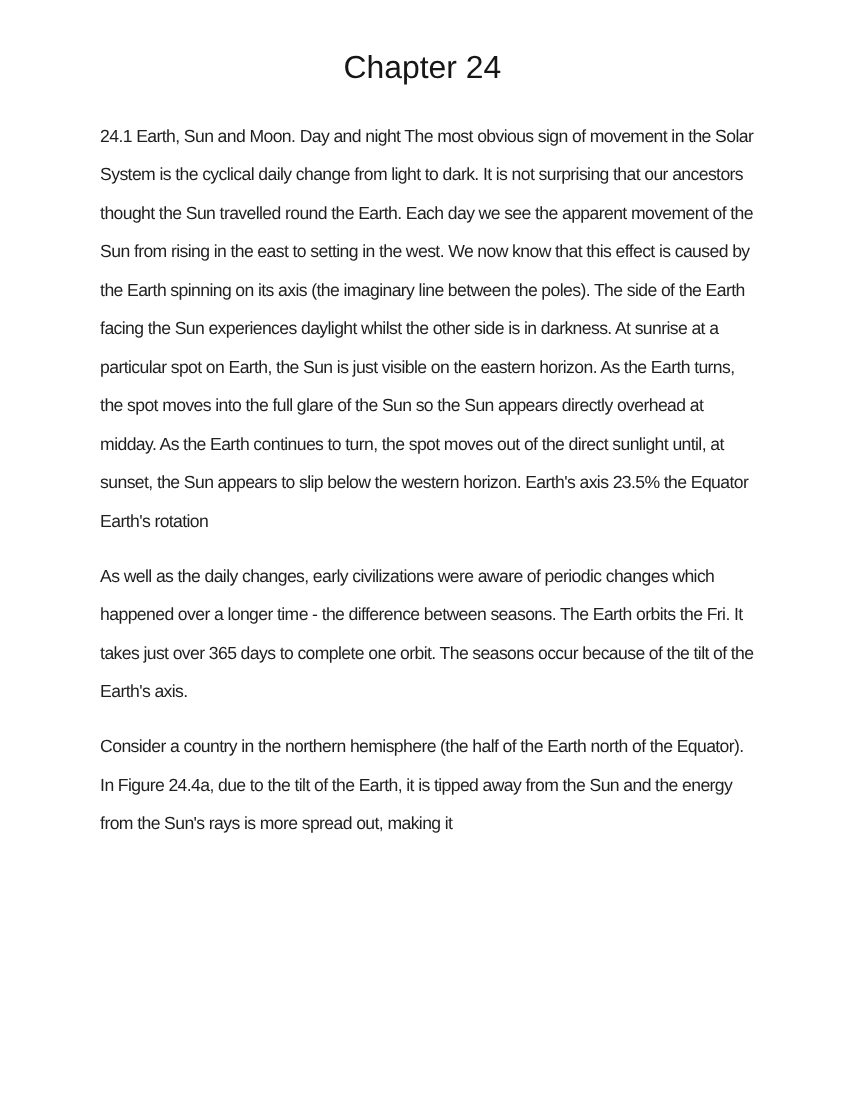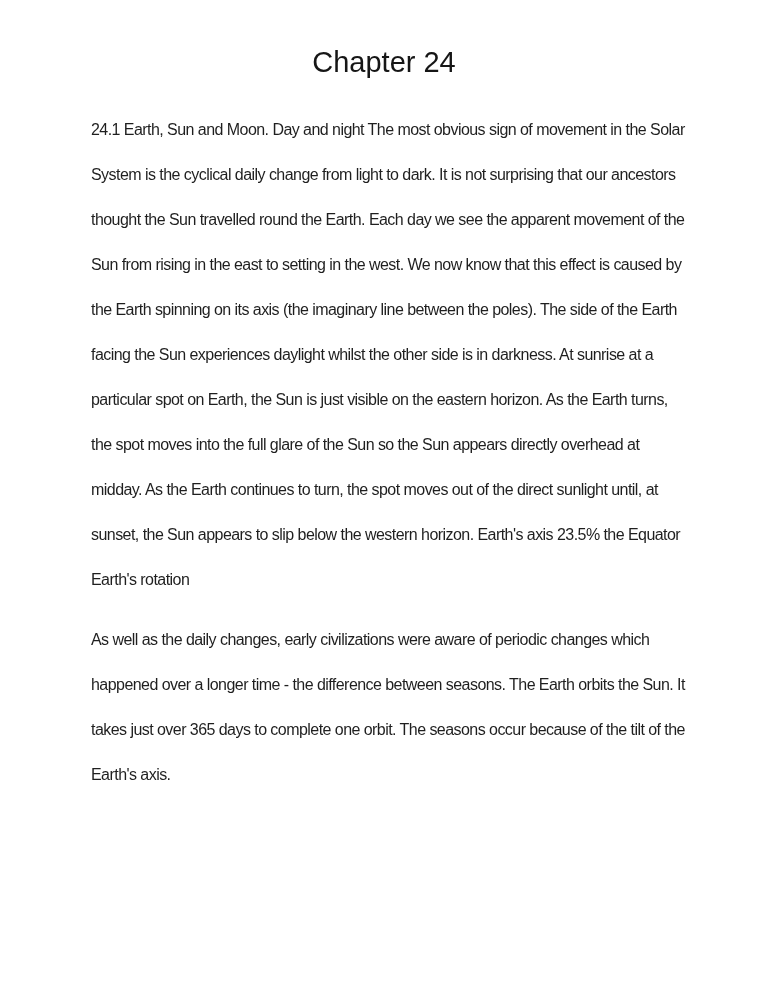--- a/index.html
+++ b/index.html
@@ -31,32 +31,33 @@
     margin: 0;
     color: #161616;
     letter-spacing: 0;
   }
   .page-body {
     box-sizing: border-box;
     padding: 28px 76px 0 91px;
   }
   .page-body p {
     font-size: 16px;
-    line-height: 45px;
+    line-height: 35px;
     letter-spacing: -0.55px;
     margin: 0 0 15px 0;
     color: #1f1f1f;
     max-width: 600px;
     text-align: left;
   }
 </style>
 </head>
 <body>
 
 <div class="page">
   <header class="page-header">
     <h1 class="page-title">Chapter 24</h1>
   </header>
   <main class="page-body">
     <p>24.1 Earth, Sun and Moon. Day and night The most obvious sign of movement in the Solar System is the cyclical daily change from light to dark. It is not surprising that our ancestors thought the Sun travelled round the Earth. Each day we see the apparent movement of the Sun from rising in the east to setting in the west. We now know that this effect is caused by the Earth spinning on its axis (the imaginary line between the poles). The side of the Earth facing the Sun experiences daylight whilst the other side is in darkness. At sunrise at a particular spot on Earth, the Sun is just visible on the eastern horizon. As the Earth turns, the spot moves into the full glare of the Sun so the Sun appears directly overhead at midday. As the Earth continues to turn, the spot moves out of the direct sunlight until, at sunset, the Sun appears to slip below the western horizon. Earth's axis 23.5% the Equator Earth's rotation</p>
-    <p>As well as the daily changes, early civilizations were aware of periodic changes which happened over a longer time - the difference between seasons. The Earth orbits the Sun. It takes just over 365 days to complete one orbit. The seasons occur because of the tilt of the Earth's axis.</p>
+    <p>As well as the daily changes, early civilizations were aware of periodic changes which happened over a longer time - the difference between seasons. The Earth orbits the Fri. It takes just over 365 days to complete one orbit. The seasons occur because of the tilt of the Earth's axis.</p>
+    <p>Consider a country in the northern hemisphere (the half of the Earth north of the Equator). In Figure 24.4a, due to the tilt of the Earth, it is tipped away from the Sun and the energy from the Sun's rays is more spread out, making it</p>
   </main>
 </div>
 
 </body></html>

